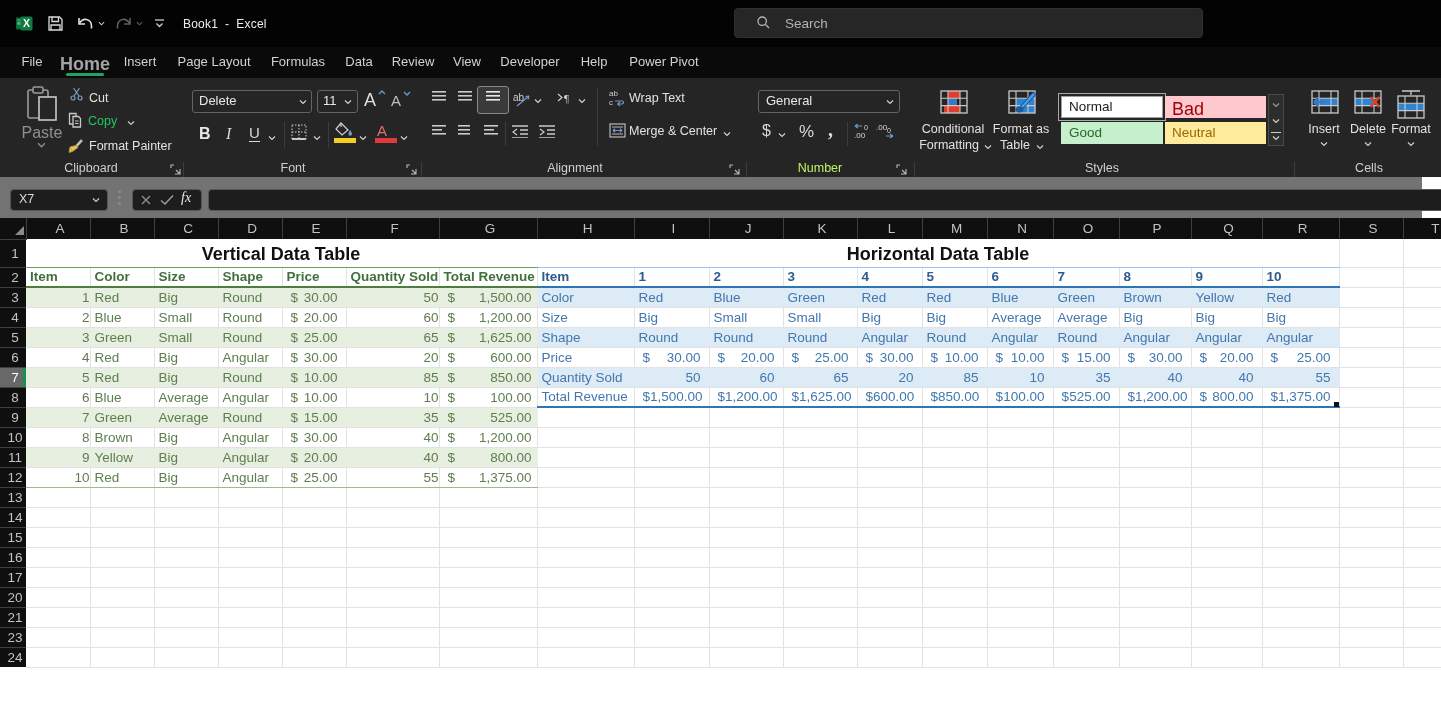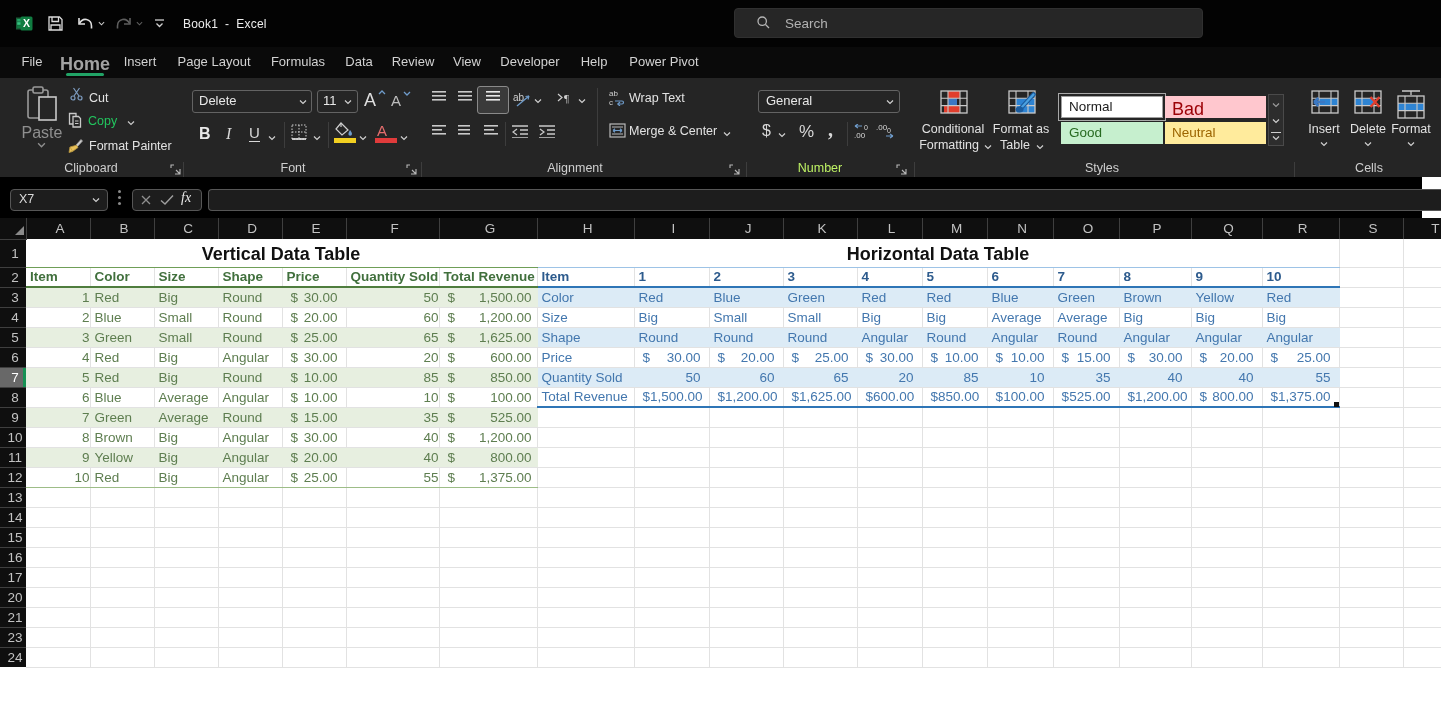--- a/index.html
+++ b/index.html
@@ -1,20 +1,20 @@
 <!DOCTYPE html>
 <html><head><meta charset="utf-8"><style>
 *{margin:0;padding:0;box-sizing:border-box}
 html,body{width:1441px;height:721px;overflow:hidden;background:#fff;
  font-family:"Liberation Sans",sans-serif;-webkit-font-smoothing:antialiased}
 .abs{position:absolute}
 #titlebar{position:absolute;left:0;top:0;width:1441px;height:47px;background:#030303}
 #menubar{position:absolute;left:0;top:47px;width:1441px;height:31px;background:#0a0a0a}
 #ribbon{position:absolute;left:0;top:78px;width:1441px;height:99px;background:#252525}
-#fbar{position:absolute;left:0;top:177px;width:1422px;height:41px;background:#000000}
+#fbar{position:absolute;left:0;top:177px;width:1422px;height:41px;background:#737373}
 #sheetwrap{position:absolute;left:0;top:218px;width:1441px;height:503px;overflow:hidden;background:#fff}
 table.sheet{border-collapse:collapse;table-layout:fixed;width:1441px;font-size:14px}
 table.sheet td{overflow:hidden;white-space:nowrap;vertical-align:middle;padding:0 0 0 4px;font-size:13.5px}
 td.cor,td.ch,td.rh{background:#0f0f0f;color:#c2c2c2;text-align:center;padding:0;font-size:11.5px}
 td.ch{border-left:1px solid #3f3f3f}
 table.sheet tr.chr td:last-child{padding-left:26px}
 td.cor{border:none;position:relative}
 .tri{position:absolute;right:2px;bottom:4px;width:0;height:0;border-left:9px solid transparent;border-bottom:9px solid #8a8a8a}
 td.rh{border-top:1px solid #3f3f3f;font-size:12px}
 td.rh.sel{background:#686868;color:#fff;box-shadow:inset -3px 0 0 #169154}

